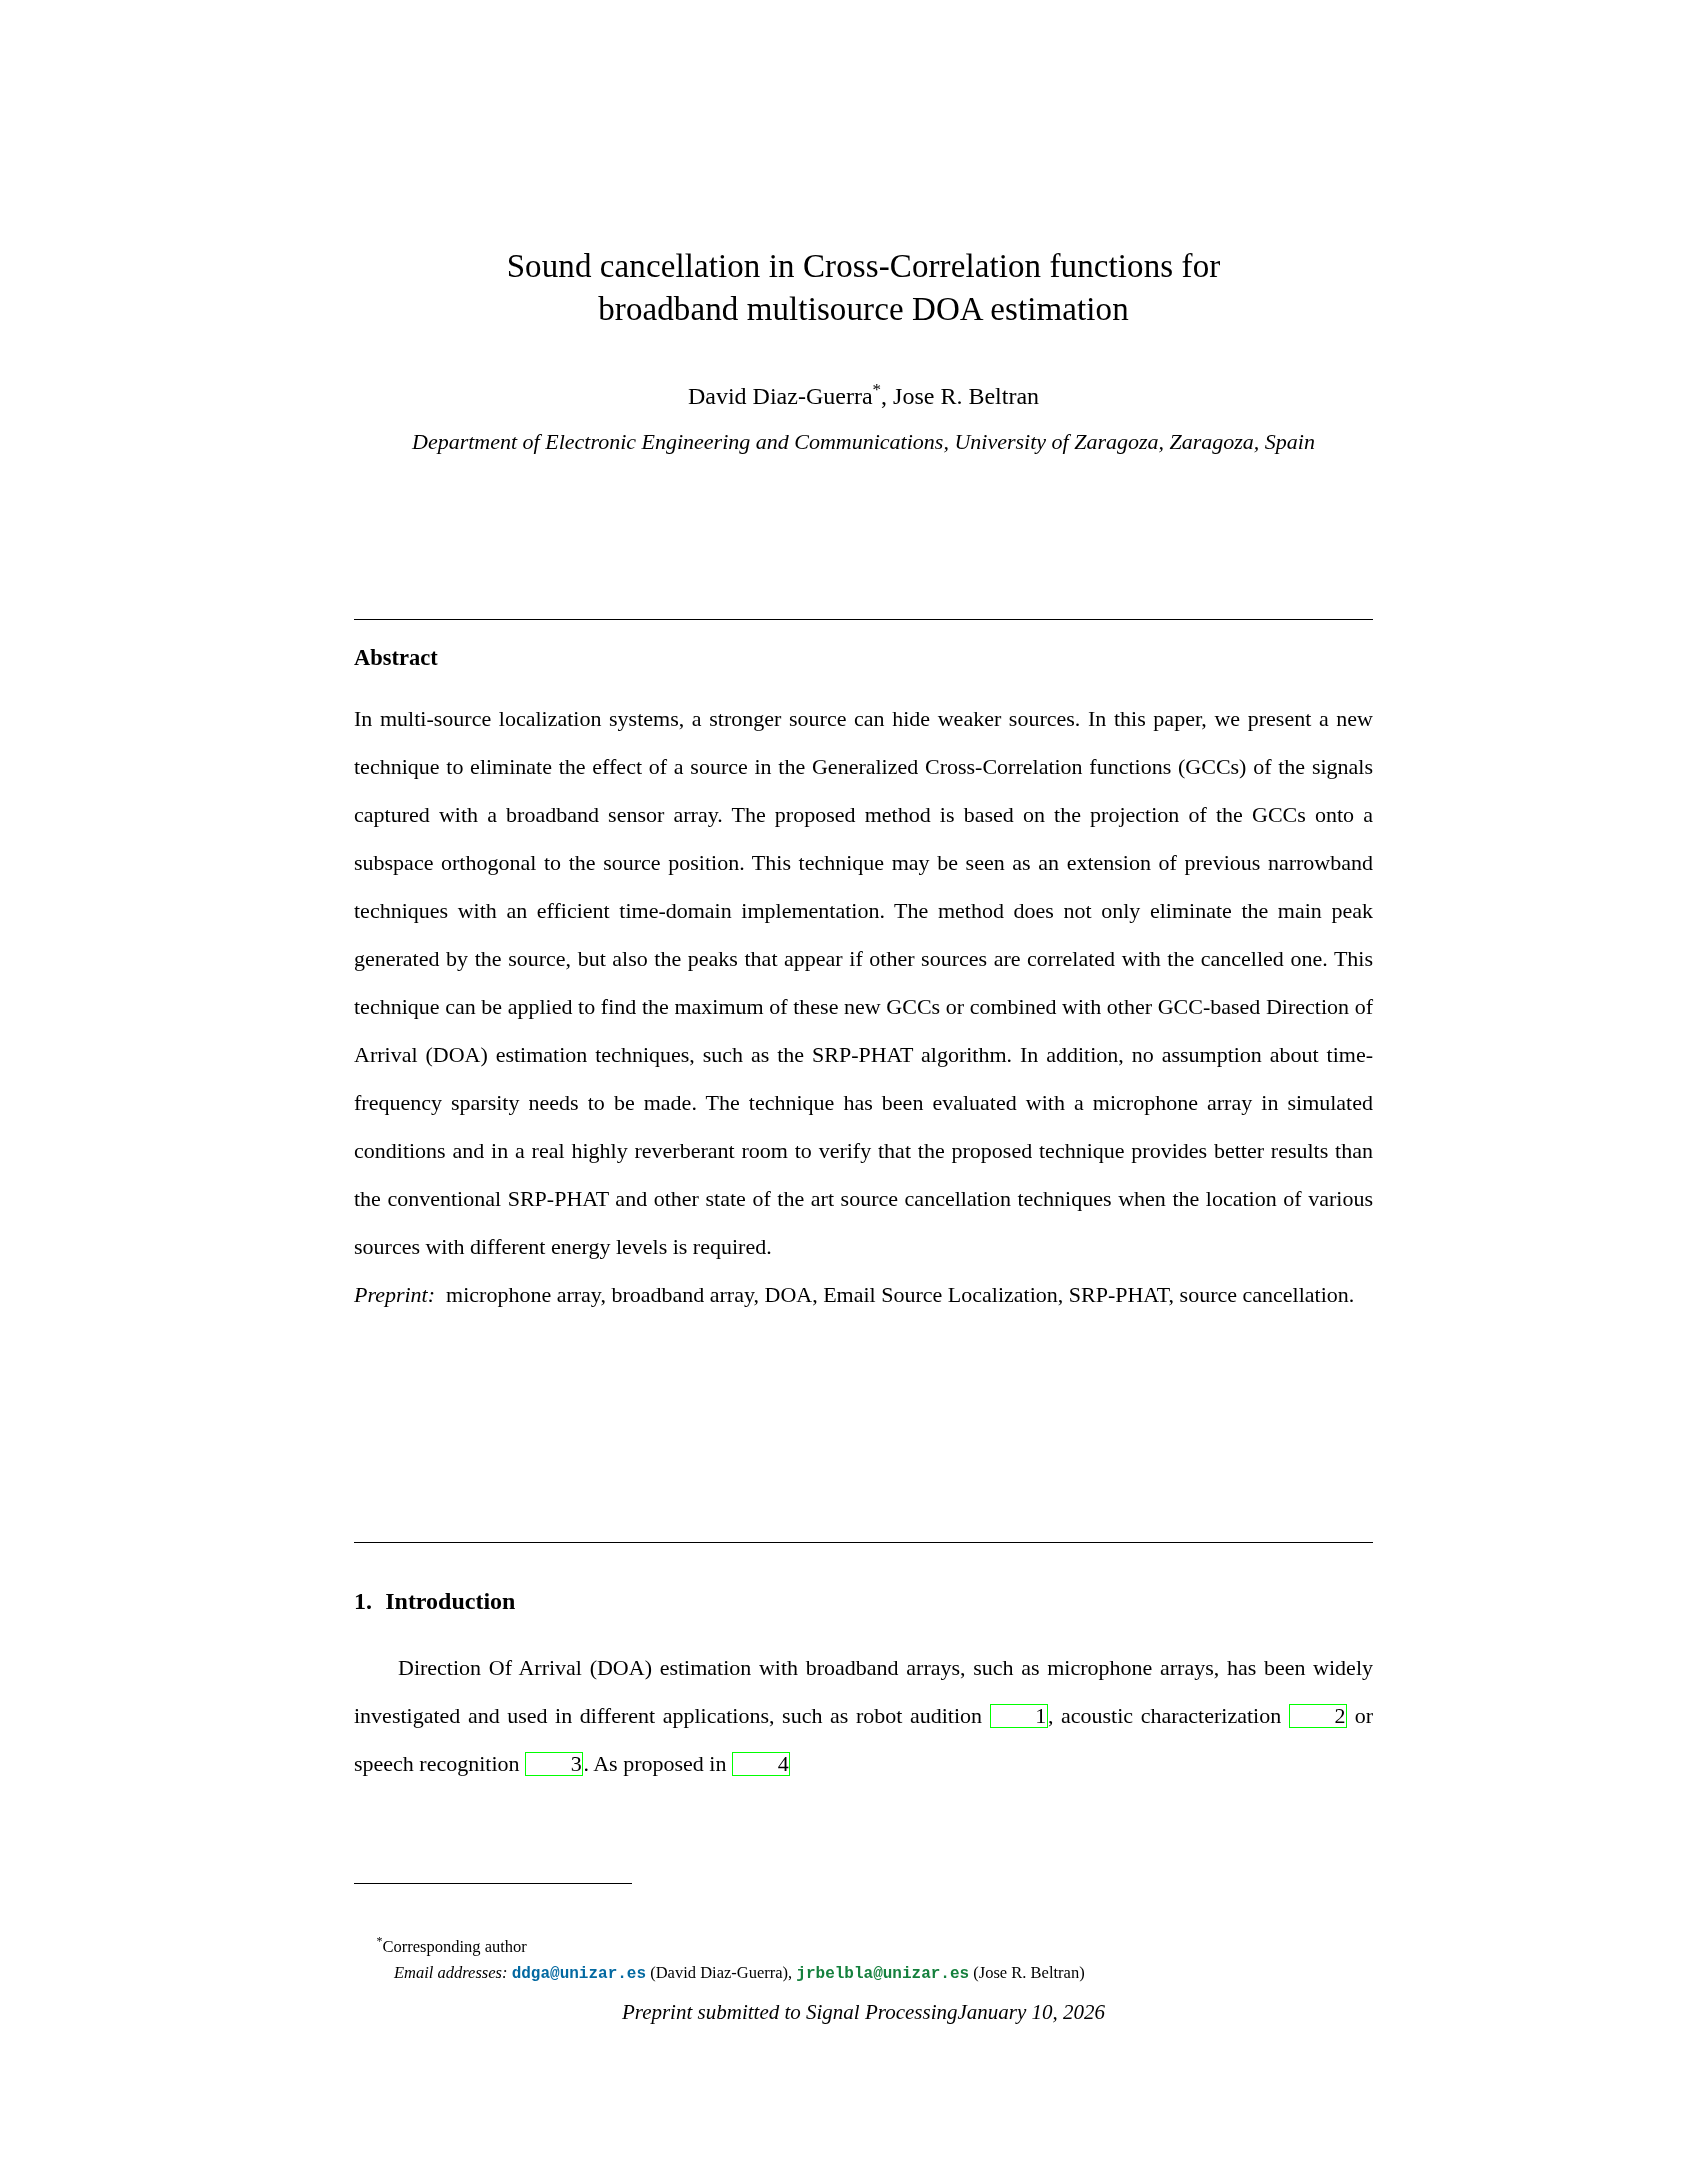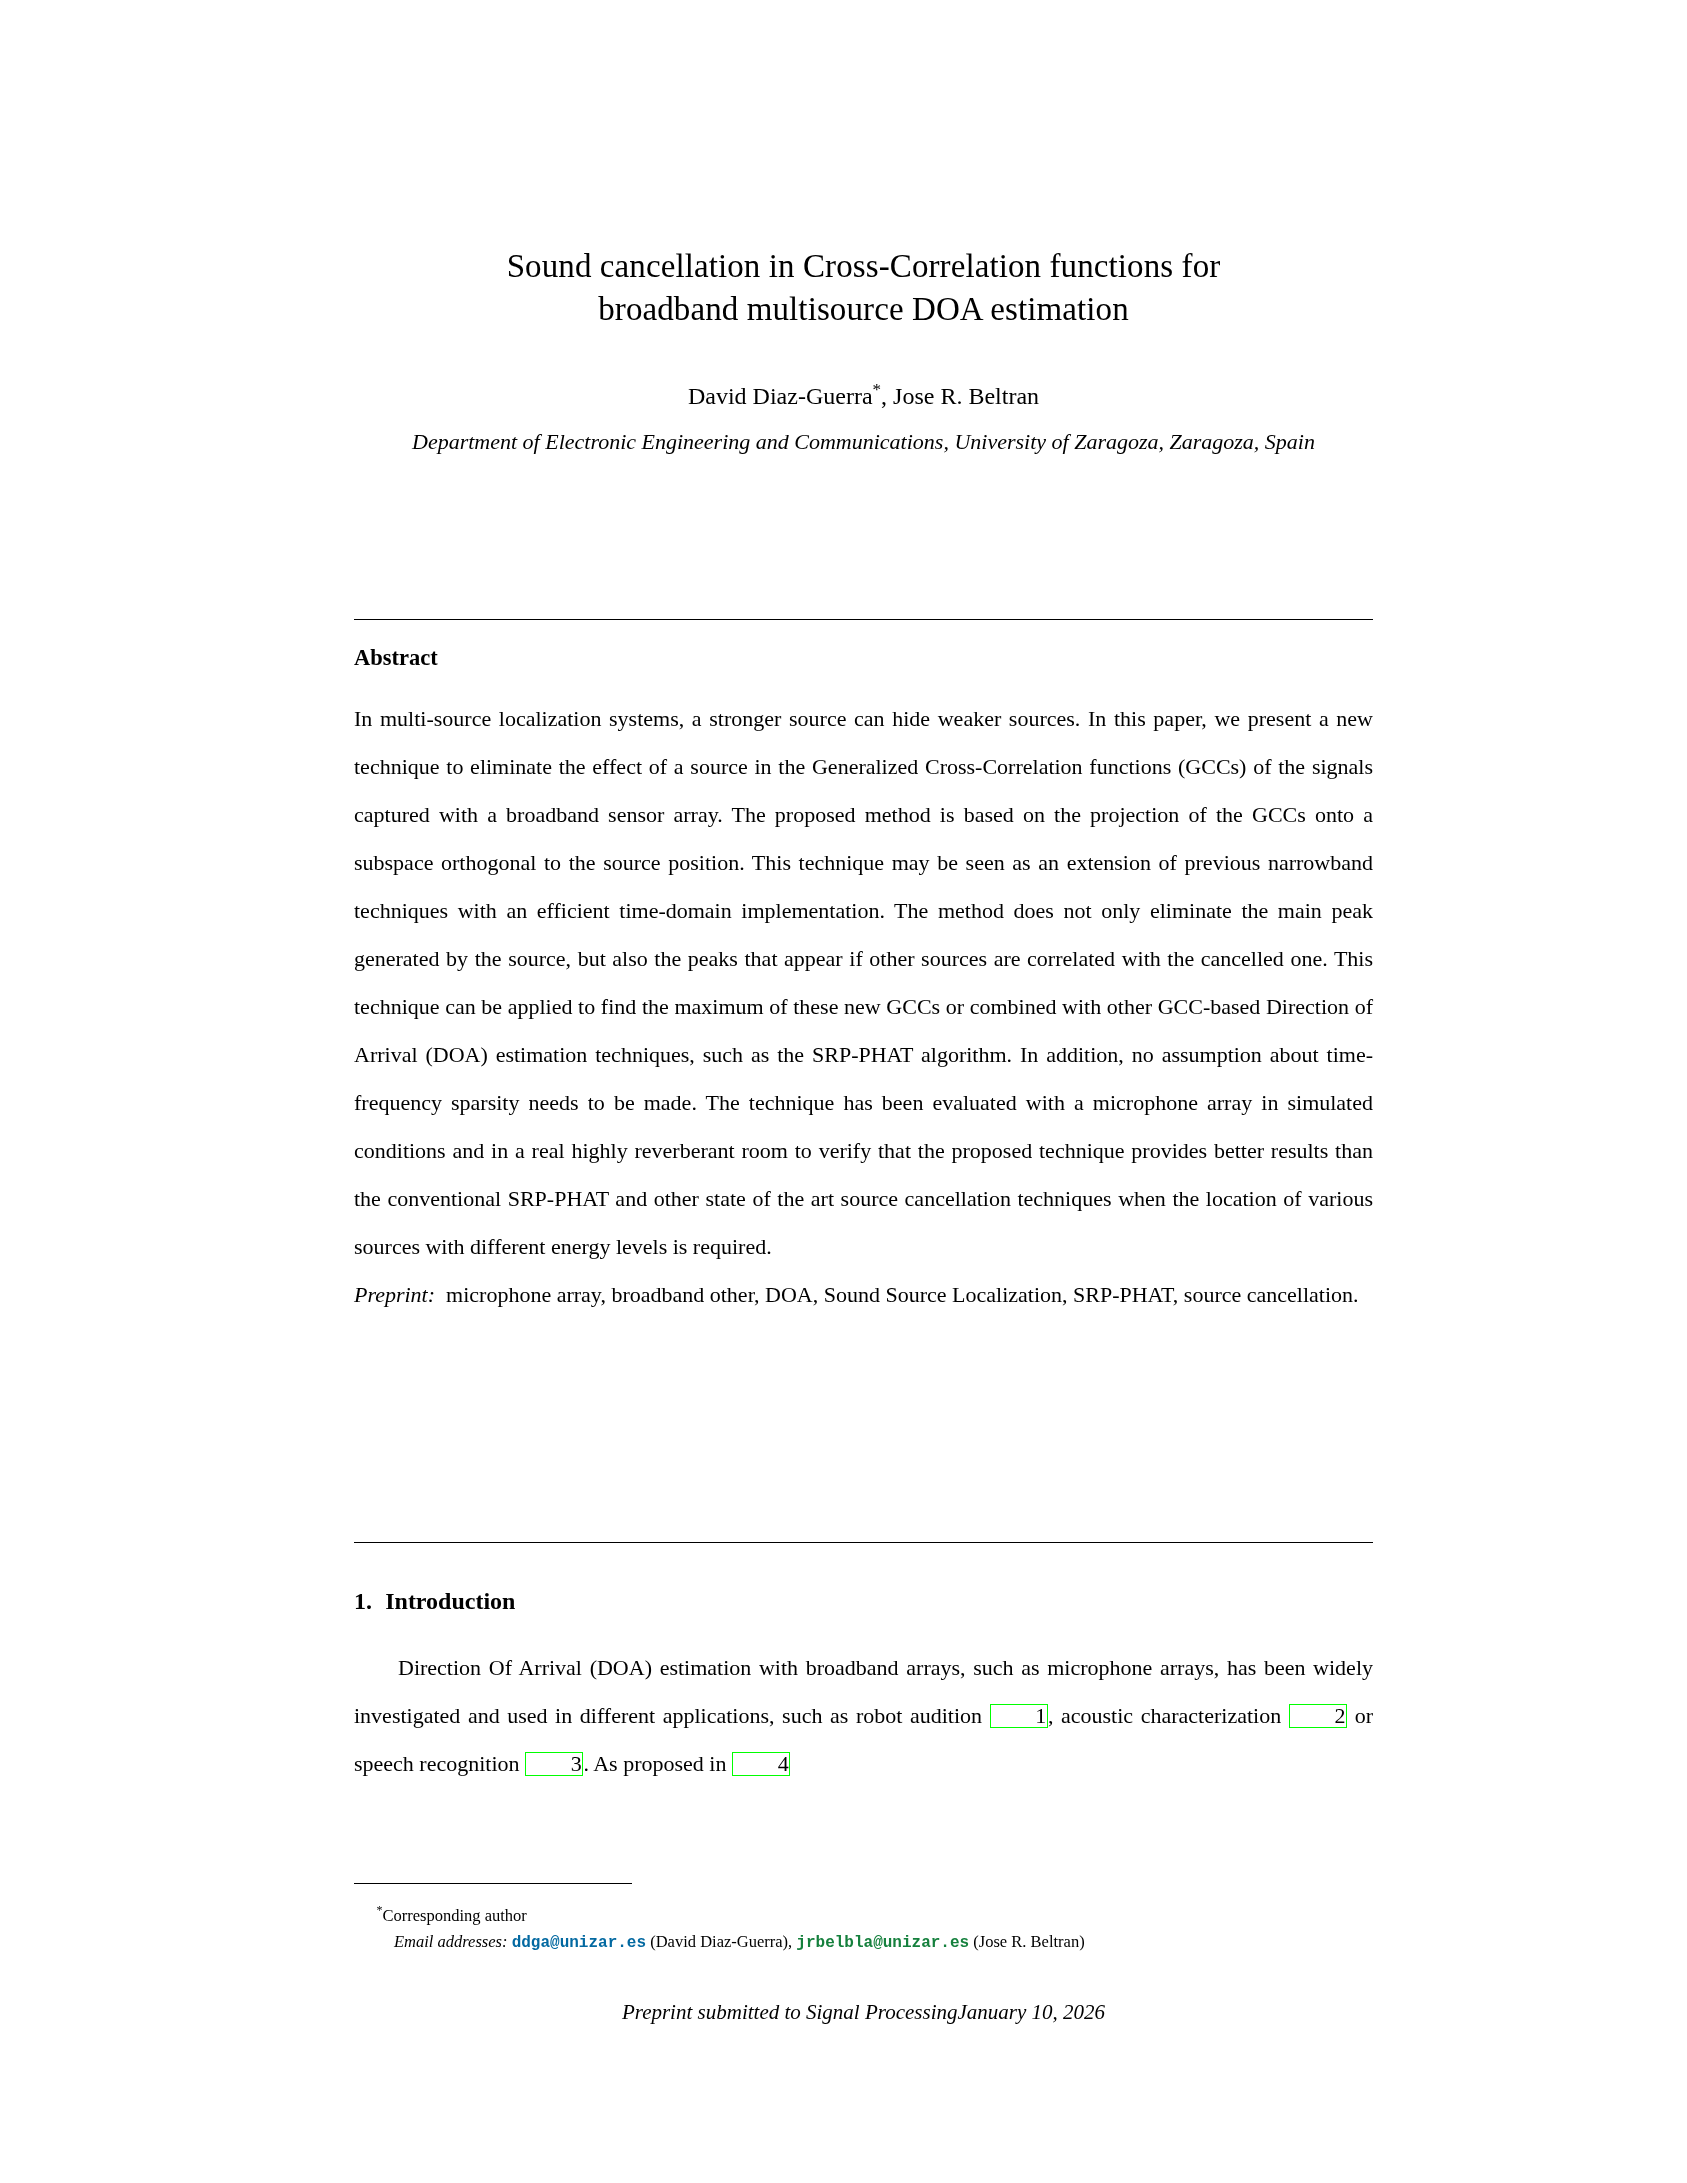--- a/index.html
+++ b/index.html
@@ -123,21 +123,21 @@
   .footnote {
     position: absolute;
     left: 354px;
     top: 1897px;
     width: 1019px;
     font-size: 16.5px;
     line-height: 26.5px;
   }
   .footnote .fn-line { display: block; }
   .fn-star { vertical-align: super; font-size: 12px; }
-  .fn-indent { padding-left: 22.5px; }
+  .fn-indent { padding-left: 22.5px; margin-top: 31px; }
   .fn-italic { font-style: italic; }
   .mono {
     font-family: "Liberation Mono", "DejaVu Sans Mono", monospace;
     font-size: 16px;
     font-weight: bold;
   }
 
   
   .footer {
     position: absolute;
@@ -168,21 +168,21 @@
     <div class="affiliation">Department of Electronic Engineering and Communications, University of Zaragoza, Zaragoza, Spain</div>
   </div>
 
   <div class="rule" id="rule-top"></div>
   <div class="rule" id="rule-bottom"></div>
 
   <div class="col abstract-block">
     <div class="section-title">Abstract</div>
     <div class="abstract-body">In multi-source localization systems, a stronger source can hide weaker sources. In this paper, we present a new technique to eliminate the effect of a source in the Generalized Cross-Correlation functions (GCCs) of the signals captured with a broadband sensor array. The proposed method is based on the projection of the GCCs onto a subspace orthogonal to the source position. This technique may be seen as an extension of previous narrowband techniques with an efficient time-domain implementation. The method does not only eliminate the main peak generated by the source, but also the peaks that appear if other sources are correlated with the cancelled one. This technique can be applied to find the maximum of these new GCCs or combined with other GCC-based Direction of Arrival (DOA) estimation techniques, such as the SRP-PHAT algorithm. In addition, no assumption about time-frequency sparsity needs to be made. The technique has been evaluated with a microphone array in simulated conditions and in a real highly reverberant room to verify that the proposed technique provides better results than the conventional SRP-PHAT and other state of the art source cancellation techniques when the location of various sources with different energy levels is required.</div>
     <div class="keywords">
-      <span class="kw-label">Preprint:</span>&nbsp;&nbsp;<span>microphone array, broadband other, DOA, Sound Source Localization, SRP-PHAT, source cancellation.</span>
+      <span class="kw-label">Preprint:</span>&nbsp;&nbsp;<span>microphone array, broadband array, DOA, Email Source Localization, SRP-PHAT, source cancellation.</span>
     </div>
   </div>
 
   <div class="col intro-block">
     <div class="sec-head">
       <span class="num">1.</span><span>Introduction</span>
     </div>
     <div class="body-par">
       <span>Direction Of Arrival (DOA) estimation with broadband arrays, such as microphone arrays, has been widely investigated and used in different applications, such as robot audition </span><a class="cite" href="#"><span>1</span></a><span>, acoustic characterization </span><a class="cite" href="#"><span>2</span></a><span> or speech recognition </span><a class="cite" href="#"><span>3</span></a><span>. As proposed in </span><a class="cite" href="#"><span>4</span></a>
     </div>

